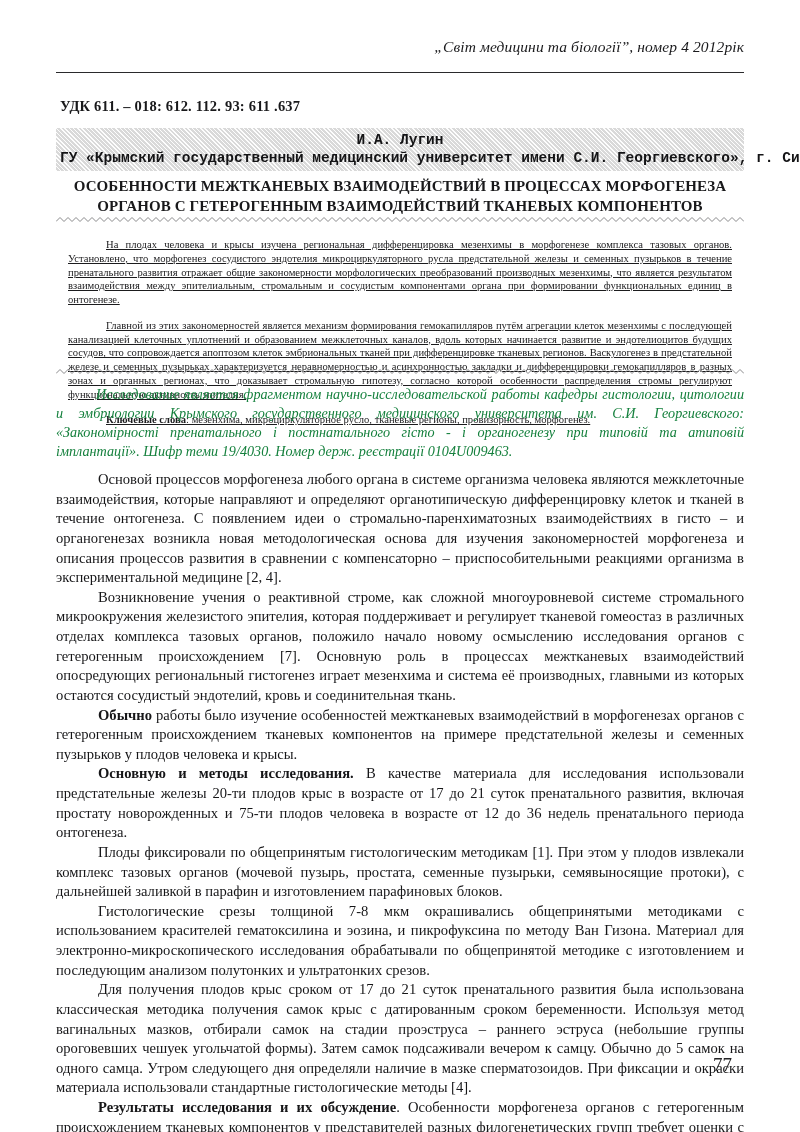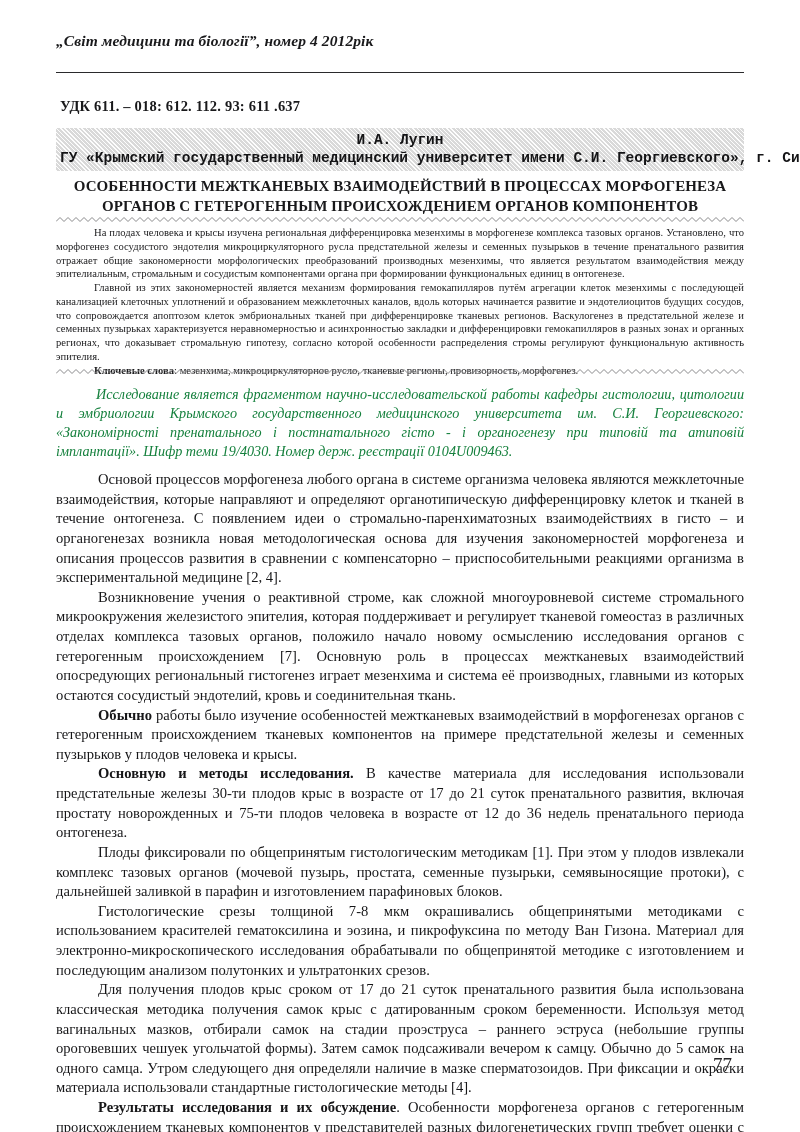--- a/index.html
+++ b/index.html
@@ -19,25 +19,26 @@
     position: relative;
     width: 800px;
     height: 1132px;
     box-sizing: border-box;
     padding: 0;
   }
 
   
   .running-head {
     position: absolute;
-    top: 32px;
-    left: 56px;
-    right: 56px;
+    top: 38px;
+    left: 56px;
+    right: 56px;
+    text-align: right;
     font-style: italic;
-    font-weight: bold;
+    font-weight: normal;
     font-size: 15.5px;
     letter-spacing: 0.1px;
     color: #1a1a1c;
   }
   .head-rule {
     position: absolute;
     top: 72px;
     left: 56px;
     right: 56px;
     border-top: 1.6px solid #2a2a2c;
@@ -112,22 +113,23 @@
     position: absolute;
     left: 56px;
     right: 56px;
     font-size: 10.6px;
     line-height: 1.30;
     text-align: justify;
     text-justify: inter-word;
     color: #1b1b1d;
   }
   .abstract p {
-    margin: 0;
+    margin: 12px;
     text-indent: 38px;
+    text-decoration: underline;
   }
   .kw-label { font-weight: bold; }
 
   
   .fund-note {
     position: absolute;
     left: 56px;
     right: 56px;
     font-style: italic;
     font-size: 14.2px;
@@ -171,21 +173,21 @@
   <div class="running-head">„Світ медицини та біології”, номер 4 2012рік</div>
   <div class="head-rule"></div>
 
   <div class="udc">УДК 611. – 018: 612. 112. 93: 611 .637</div>
 
   <div class="author-band">
     <div class="author-name">И.А. Лугин</div>
     <div class="author-affil">ГУ «Крымский государственный медицинский университет имени С.И. Георгиевского», г. Симферополь</div>
   </div>
 
-  <div class="doc-title">ОСОБЕННОСТИ МЕЖТКАНЕВЫХ  ВЗАИМОДЕЙСТВИЙ В ПРОЦЕССАХ МОРФОГЕНЕЗА ОРГАНОВ С ГЕТЕРОГЕННЫМ ПРОИСХОЖДЕНИЕМ ОРГАНОВ КОМПОНЕНТОВ</div>
+  <div class="doc-title">ОСОБЕННОСТИ МЕЖТКАНЕВЫХ  ВЗАИМОДЕЙСТВИЙ В ПРОЦЕССАХ МОРФОГЕНЕЗА ОРГАНОВ С ГЕТЕРОГЕННЫМ ВЗАИМОДЕЙСТВИЙ ТКАНЕВЫХ КОМПОНЕНТОВ</div>
 
   <div class="wavy" style="top:216px;">
     <svg viewBox="0 0 688 7" preserveAspectRatio="none" xmlns="http://www.w3.org/2000/svg">
       <path d="M0 5.5 L4 1.5 L8 5.5 L12 1.5 L16 5.5 L20 1.5 L24 5.5 L28 1.5 L32 5.5 L36 1.5 L40 5.5 L44 1.5 L48 5.5 L52 1.5 L56 5.5 L60 1.5 L64 5.5 L68 1.5 L72 5.5 L76 1.5 L80 5.5 L84 1.5 L88 5.5 L92 1.5 L96 5.5 L100 1.5 L104 5.5 L108 1.5 L112 5.5 L116 1.5 L120 5.5 L124 1.5 L128 5.5 L132 1.5 L136 5.5 L140 1.5 L144 5.5 L148 1.5 L152 5.5 L156 1.5 L160 5.5 L164 1.5 L168 5.5 L172 1.5 L176 5.5 L180 1.5 L184 5.5 L188 1.5 L192 5.5 L196 1.5 L200 5.5 L204 1.5 L208 5.5 L212 1.5 L216 5.5 L220 1.5 L224 5.5 L228 1.5 L232 5.5 L236 1.5 L240 5.5 L244 1.5 L248 5.5 L252 1.5 L256 5.5 L260 1.5 L264 5.5 L268 1.5 L272 5.5 L276 1.5 L280 5.5 L284 1.5 L288 5.5 L292 1.5 L296 5.5 L300 1.5 L304 5.5 L308 1.5 L312 5.5 L316 1.5 L320 5.5 L324 1.5 L328 5.5 L332 1.5 L336 5.5 L340 1.5 L344 5.5 L348 1.5 L352 5.5 L356 1.5 L360 5.5 L364 1.5 L368 5.5 L372 1.5 L376 5.5 L380 1.5 L384 5.5 L388 1.5 L392 5.5 L396 1.5 L400 5.5 L404 1.5 L408 5.5 L412 1.5 L416 5.5 L420 1.5 L424 5.5 L428 1.5 L432 5.5 L436 1.5 L440 5.5 L444 1.5 L448 5.5 L452 1.5 L456 5.5 L460 1.5 L464 5.5 L468 1.5 L472 5.5 L476 1.5 L480 5.5 L484 1.5 L488 5.5 L492 1.5 L496 5.5 L500 1.5 L504 5.5 L508 1.5 L512 5.5 L516 1.5 L520 5.5 L524 1.5 L528 5.5 L532 1.5 L536 5.5 L540 1.5 L544 5.5 L548 1.5 L552 5.5 L556 1.5 L560 5.5 L564 1.5 L568 5.5 L572 1.5 L576 5.5 L580 1.5 L584 5.5 L588 1.5 L592 5.5 L596 1.5 L600 5.5 L604 1.5 L608 5.5 L612 1.5 L616 5.5 L620 1.5 L624 5.5 L628 1.5 L632 5.5 L636 1.5 L640 5.5 L644 1.5 L648 5.5 L652 1.5 L656 5.5 L660 1.5 L664 5.5 L668 1.5 L672 5.5 L676 1.5 L680 5.5 L684 1.5 L688 5.5" fill="none" stroke="#8a8a8c" stroke-width="1"></path>
     </svg>
   </div>
 
   <div class="abstract" style="top:226px;">
     <p>На плодах человека и крысы изучена региональная дифференцировка мезенхимы в морфогенезе комплекса тазовых органов. Установлено, что морфогенез сосудистого эндотелия микроциркуляторного русла предстательной железы и семенных пузырьков в течение пренатального развития отражает общие закономерности морфологических преобразований производных мезенхимы, что является результатом взаимодействия между эпителиальным, стромальным и сосудистым компонентами органа при формировании функциональных единиц в онтогенезе.</p>
     <p>Главной из этих закономерностей является механизм формирования гемокапилляров путём агрегации клеток мезенхимы с последующей канализацией клеточных уплотнений и образованием межклеточных каналов, вдоль которых начинается развитие и эндотелиоцитов будущих сосудов, что сопровождается апоптозом клеток эмбриональных тканей при дифференцировке тканевых регионов. Васкулогенез в предстательной железе и семенных пузырьках характеризуется   неравномерностью и асинхронностью закладки и дифференцировки гемокапилляров в разных зонах и органных регионах, что доказывает стромальную гипотезу, согласно которой особенности распределения стромы регулируют функциональную активность эпителия.</p>
@@ -199,21 +201,21 @@
   </div>
 
   <div class="fund-note" style="top:385px;">
     <p>Исследование является фрагментом научно-исследовательской работы кафедры гистологии, цитологии и эмбриологии Крымского государственного медицинского университета им. С.И. Георгиевского: «Закономірності пренатального і постнатального гісто - і органогенезу при типовій та атиповій імплантації». Шифр теми 19/4030. Номер держ. реєстрації 0104U009463.</p>
   </div>
 
   <div class="body-text" style="top:470px;">
     <p>Основой процессов морфогенеза любого органа в системе организма человека являются межклеточные взаимодействия, которые направляют и определяют органотипическую дифференцировку клеток и тканей в течение онтогенеза. С появлением идеи о стромально-паренхиматозных взаимодействиях в гисто – и органогенезах возникла новая методологическая основа для изучения закономерностей морфогенеза и описания процессов развития в сравнении с  компенсаторно – приспособительными реакциями организма в экспериментальной медицине [2, 4].</p>
     <p>Возникновение учения о реактивной строме, как сложной многоуровневой системе стромального микроокружения железистого эпителия, которая поддерживает и регулирует тканевой гомеостаз в различных отделах комплекса тазовых органов, положило начало новому осмыслению исследования органов с гетерогенным происхождением [7]. Основную роль в процессах межтканевых взаимодействий опосредующих региональный гистогенез играет мезенхима и система её производных, главными из которых остаются сосудистый эндотелий, кровь и соединительная ткань.</p>
     <p><span class="runin">Обычно</span><span> работы было изучение особенностей межтканевых взаимодействий в морфогенезах органов с гетерогенным происхождением тканевых компонентов на примере предстательной железы и семенных пузырьков у плодов человека и крысы.</span></p>
-    <p><span class="runin">Основную и методы исследования.</span><span> В качестве материала для исследования использовали предстательные железы 30-ти  плодов крыс в возрасте от 17 до 21 суток пренатального развития, включая простату новорожденных и 75-ти плодов человека в возрасте от 12 до 36 недель пренатального периода онтогенеза.</span></p>
+    <p><span class="runin">Основную и методы исследования.</span><span> В качестве материала для исследования использовали предстательные железы 20-ти  плодов крыс в возрасте от 17 до 21 суток пренатального развития, включая простату новорожденных и 75-ти плодов человека в возрасте от 12 до 36 недель пренатального периода онтогенеза.</span></p>
     <p>Плоды фиксировали по общепринятым гистологическим методикам [1]. При этом у плодов извлекали комплекс тазовых органов (мочевой пузырь, простата, семенные пузырьки, семявыносящие протоки), с дальнейшей заливкой в парафин и изготовлением парафиновых блоков.</p>
     <p>Гистологические срезы толщиной 7-8 мкм окрашивались общепринятыми методиками с использованием красителей гематоксилина и эозина, и пикрофуксина по методу Ван Гизона.  Материал для электронно-микроскопического исследования обрабатывали по общепринятой методике с изготовлением и последующим анализом полутонких и ультратонких срезов.</p>
     <p>Для получения плодов крыс сроком от 17 до 21 суток пренатального развития была использована классическая методика получения самок крыс с датированным сроком беременности. Используя метод вагинальных мазков, отбирали самок на стадии проэструса – раннего эструса (небольшие группы ороговевших чешуек угольчатой формы). Затем самок подсаживали вечером к самцу. Обычно до 5 самок на одного самца. Утром следующего дня определяли наличие в мазке сперматозоидов. При фиксации и окраски материала использовали стандартные гистологические методы [4].</p>
     <p><span class="runin">Результаты исследования и их обсуждение</span><span>. Особенности морфогенеза  органов с гетерогенным происхождением тканевых компонентов  у представителей разных филогенетических групп требует оценки с позиций теории А.Н.Северцова [3]. Основу гистогенетических отличий в органогенезе предстательной железы, семенных пузырьков у человека и крыс определяет провизорность мезенхимы [4].</span></p>
   </div>
 
   <div class="page-number">77</div>
 
 </div>
 

